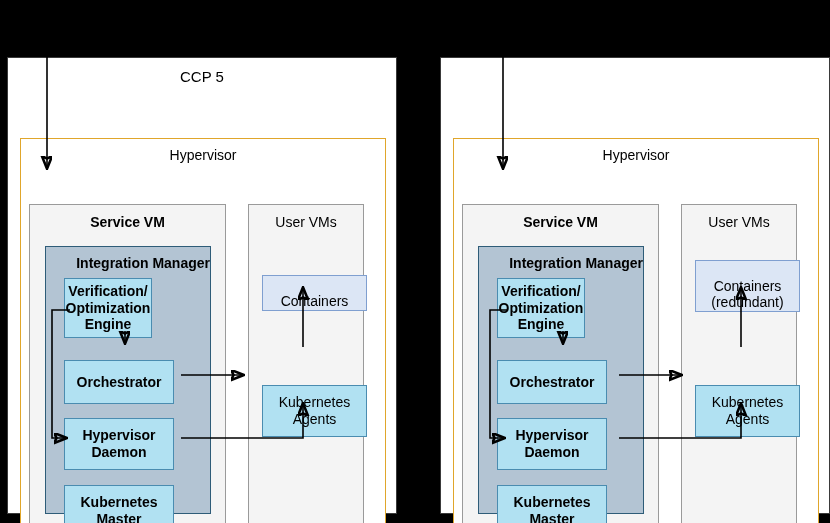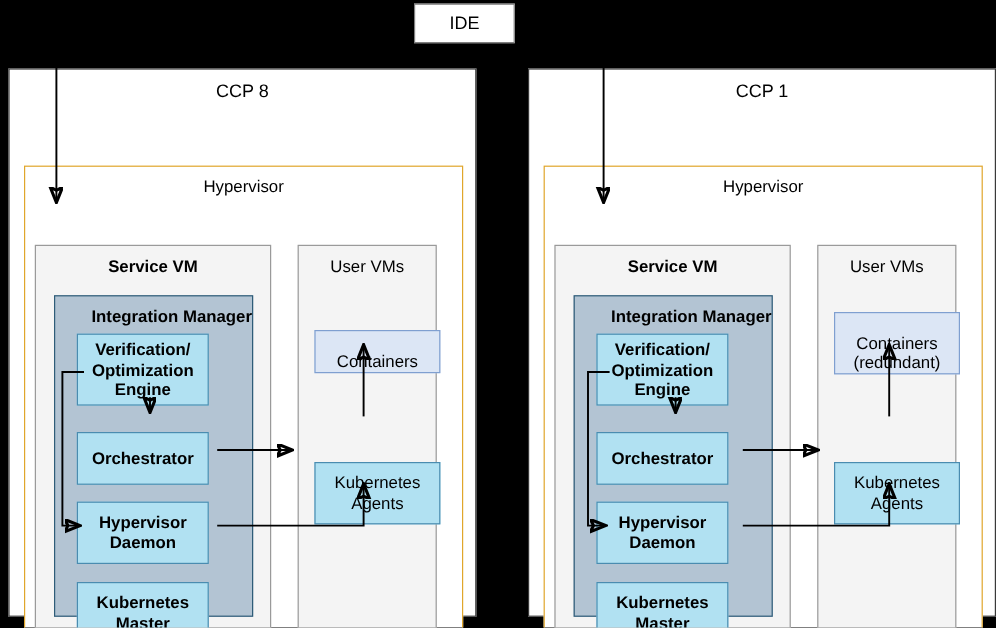--- a/index.html
+++ b/index.html
@@ -139,21 +139,21 @@
   .node.blue {
     background: #b1e1f2;
     border: 1px solid #4a8cb0;
   }
   .node.lavender {
     background: #dce6f5;
     border: 1px solid #7f9fd0;
     align-items: flex-end;
   }
   
-  .n-voe   { left: 18px; top: 31px;  width: 110px; height: 60px; }
+  .n-voe   { left: 18px; top: 31px;  width: 88px; height: 60px; }
   .n-orch  { left: 18px; top: 113px; width: 110px; height: 44px; }
   .n-hvd   { left: 18px; top: 171px; width: 110px; height: 52px; }
   .n-kmast { left: 18px; top: 238px; width: 110px; height: 52px; }
   
   .n-cont  { left: 13px; top: 70px;  width: 105px; height: 36px; }
   .n-cont2 { left: 13px; top: 55px;  width: 105px; height: 52px; }
   .n-kagt  { left: 13px; top: 180px; width: 105px; height: 52px; }
 
   
   .wires {
@@ -168,26 +168,23 @@
     stroke: #000000;
     stroke-width: 1.6;
     fill: none;
   }
 </style>
 </head>
 <body>
 
 <div class="stage">
 
-  <div class="ide-box">
-    <span>IDE</span>
-  </div>
 
   <div class="ccp" id="ccp0">
-    <div class="ccp-title">CCP 8</div>
+    <div class="ccp-title">CCP 5</div>
 
     <div class="hypervisor">
       <div class="hypervisor-title">Hypervisor</div>
 
       <div class="vm-panel vm-service">
         <div class="vm-title">Service VM</div>
 
         <div class="integration-manager">
           <div class="im-title">Integration Manager</div>
 
@@ -213,21 +210,20 @@
           <span>Containers</span>
         </div>
         <div class="node blue n-kagt">
           <span>Kubernetes<br>Agents</span>
         </div>
       </div>
     </div>
   </div>
 
   <div class="ccp" id="ccp1">
-    <div class="ccp-title">CCP 1</div>
 
     <div class="hypervisor">
       <div class="hypervisor-title">Hypervisor</div>
 
       <div class="vm-panel vm-service">
         <div class="vm-title">Service VM</div>
 
         <div class="integration-manager">
           <div class="im-title">Integration Manager</div>
 

